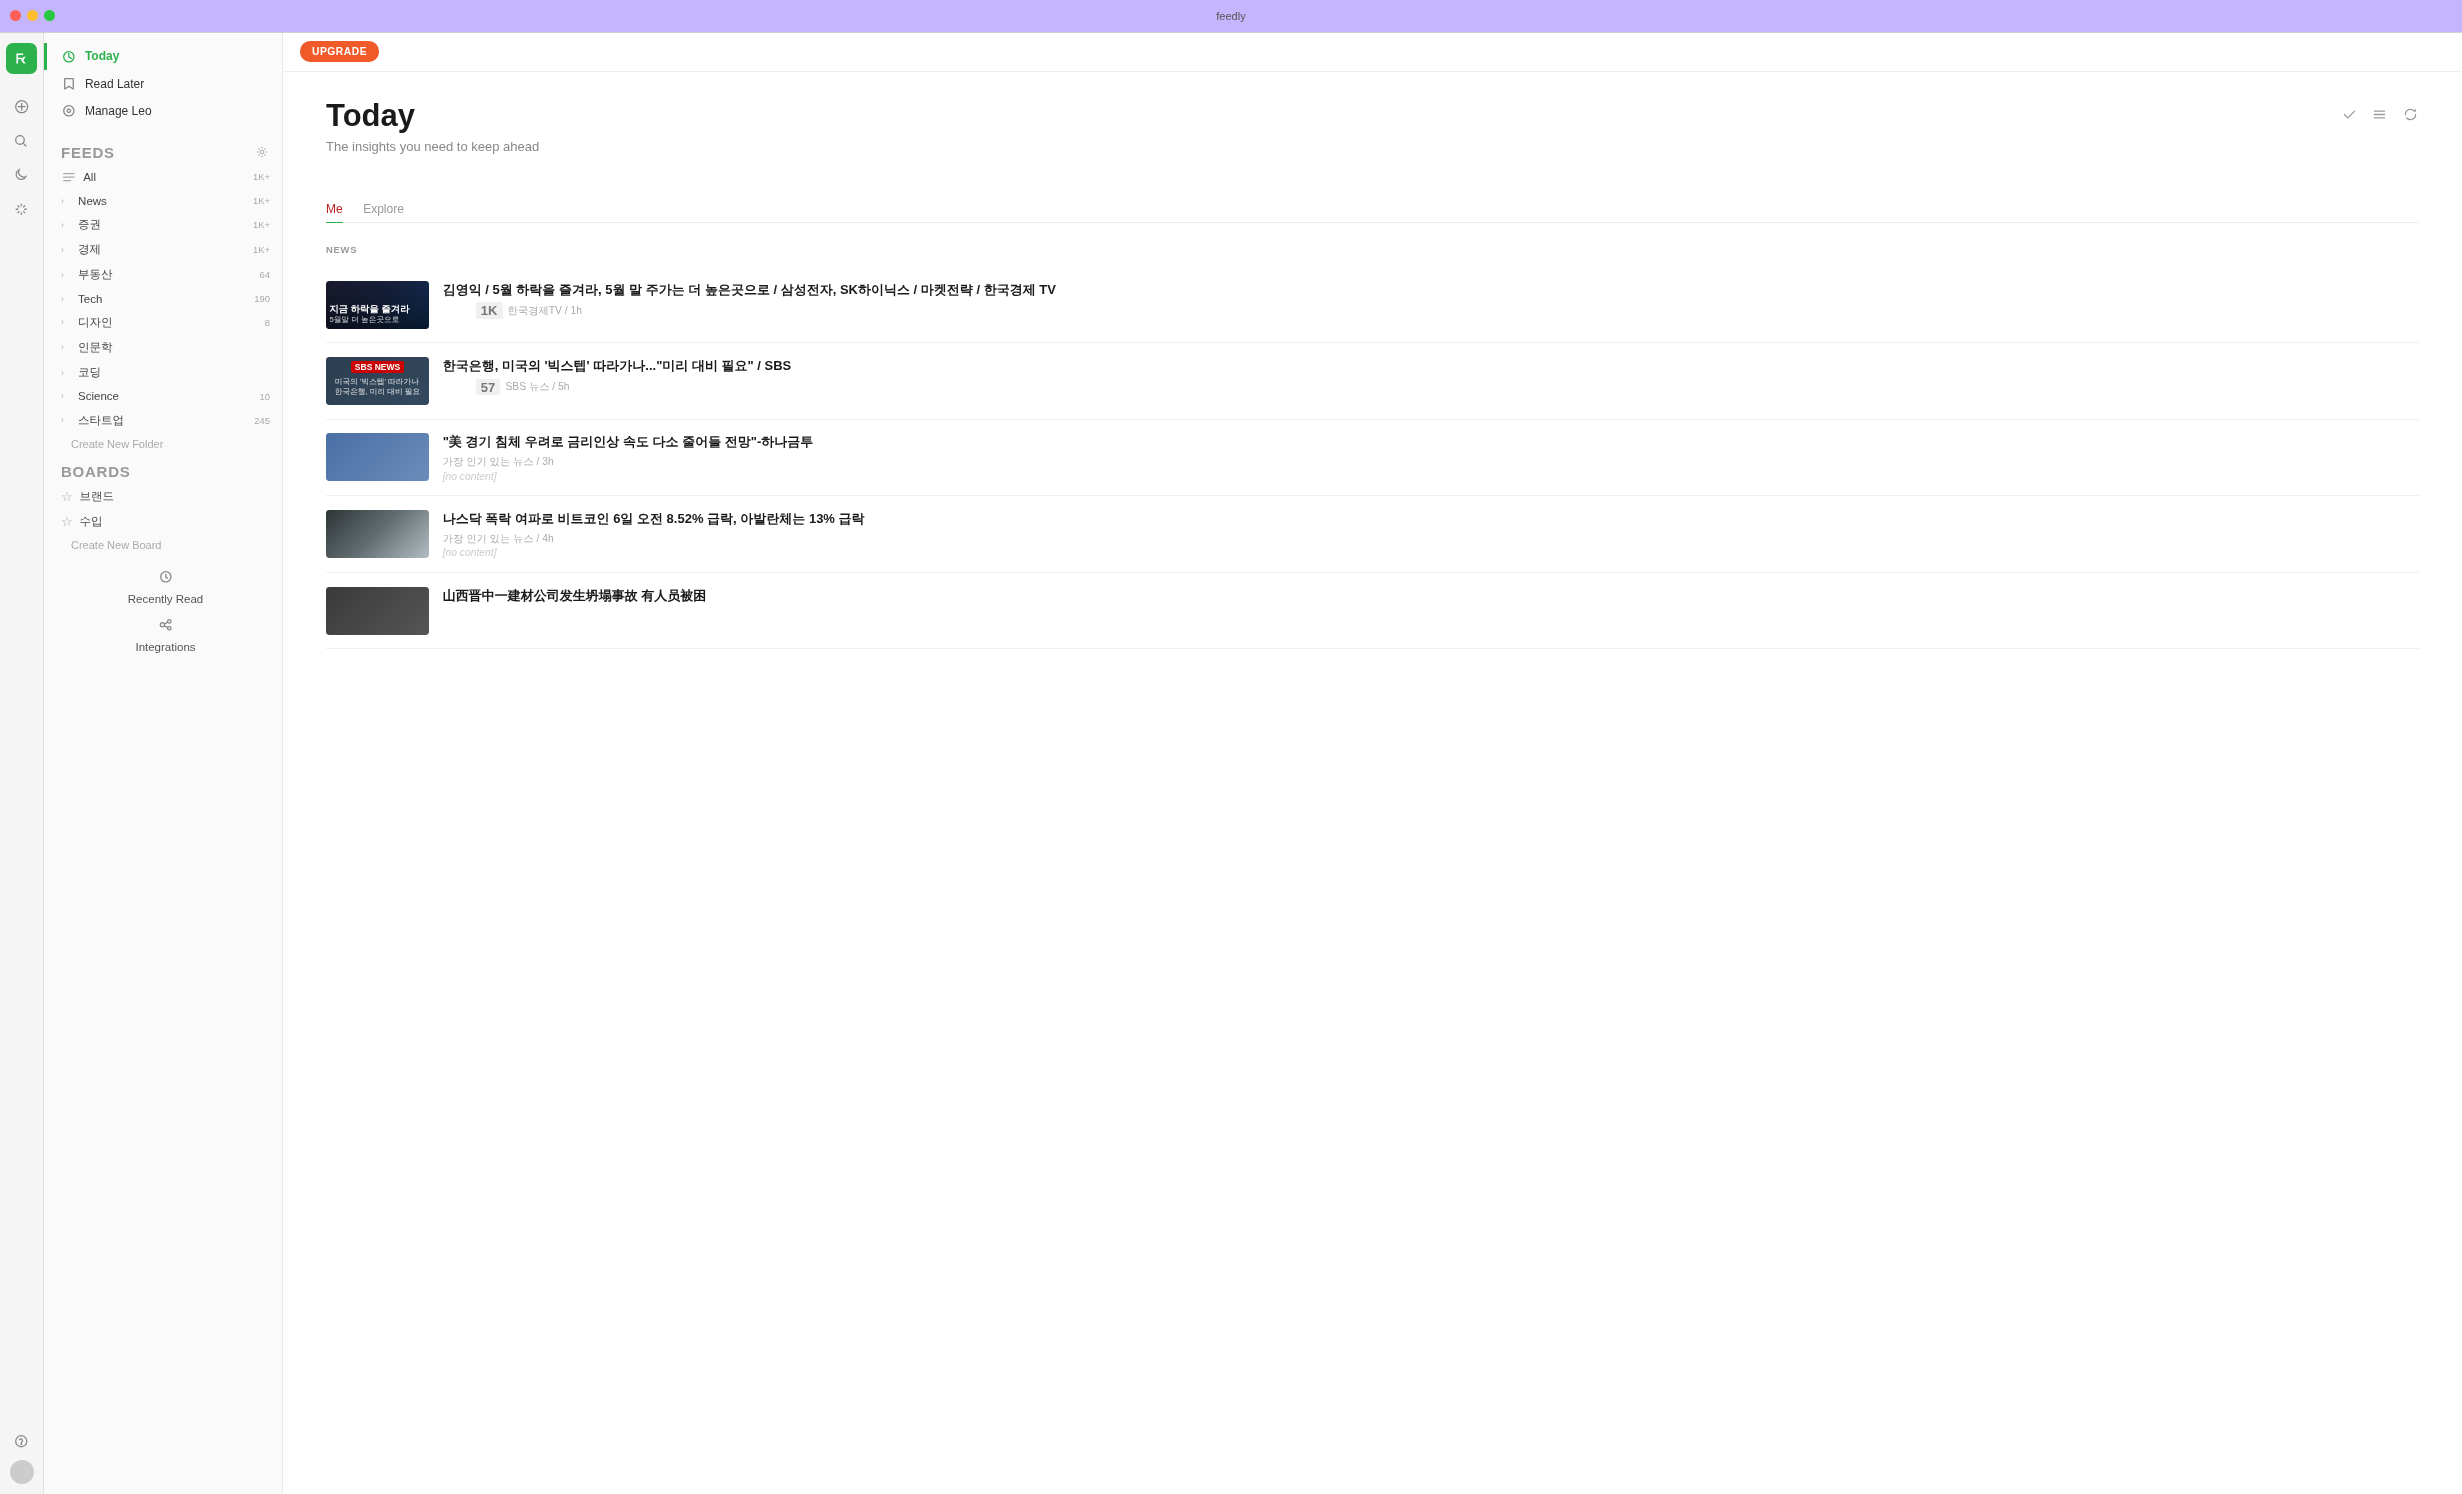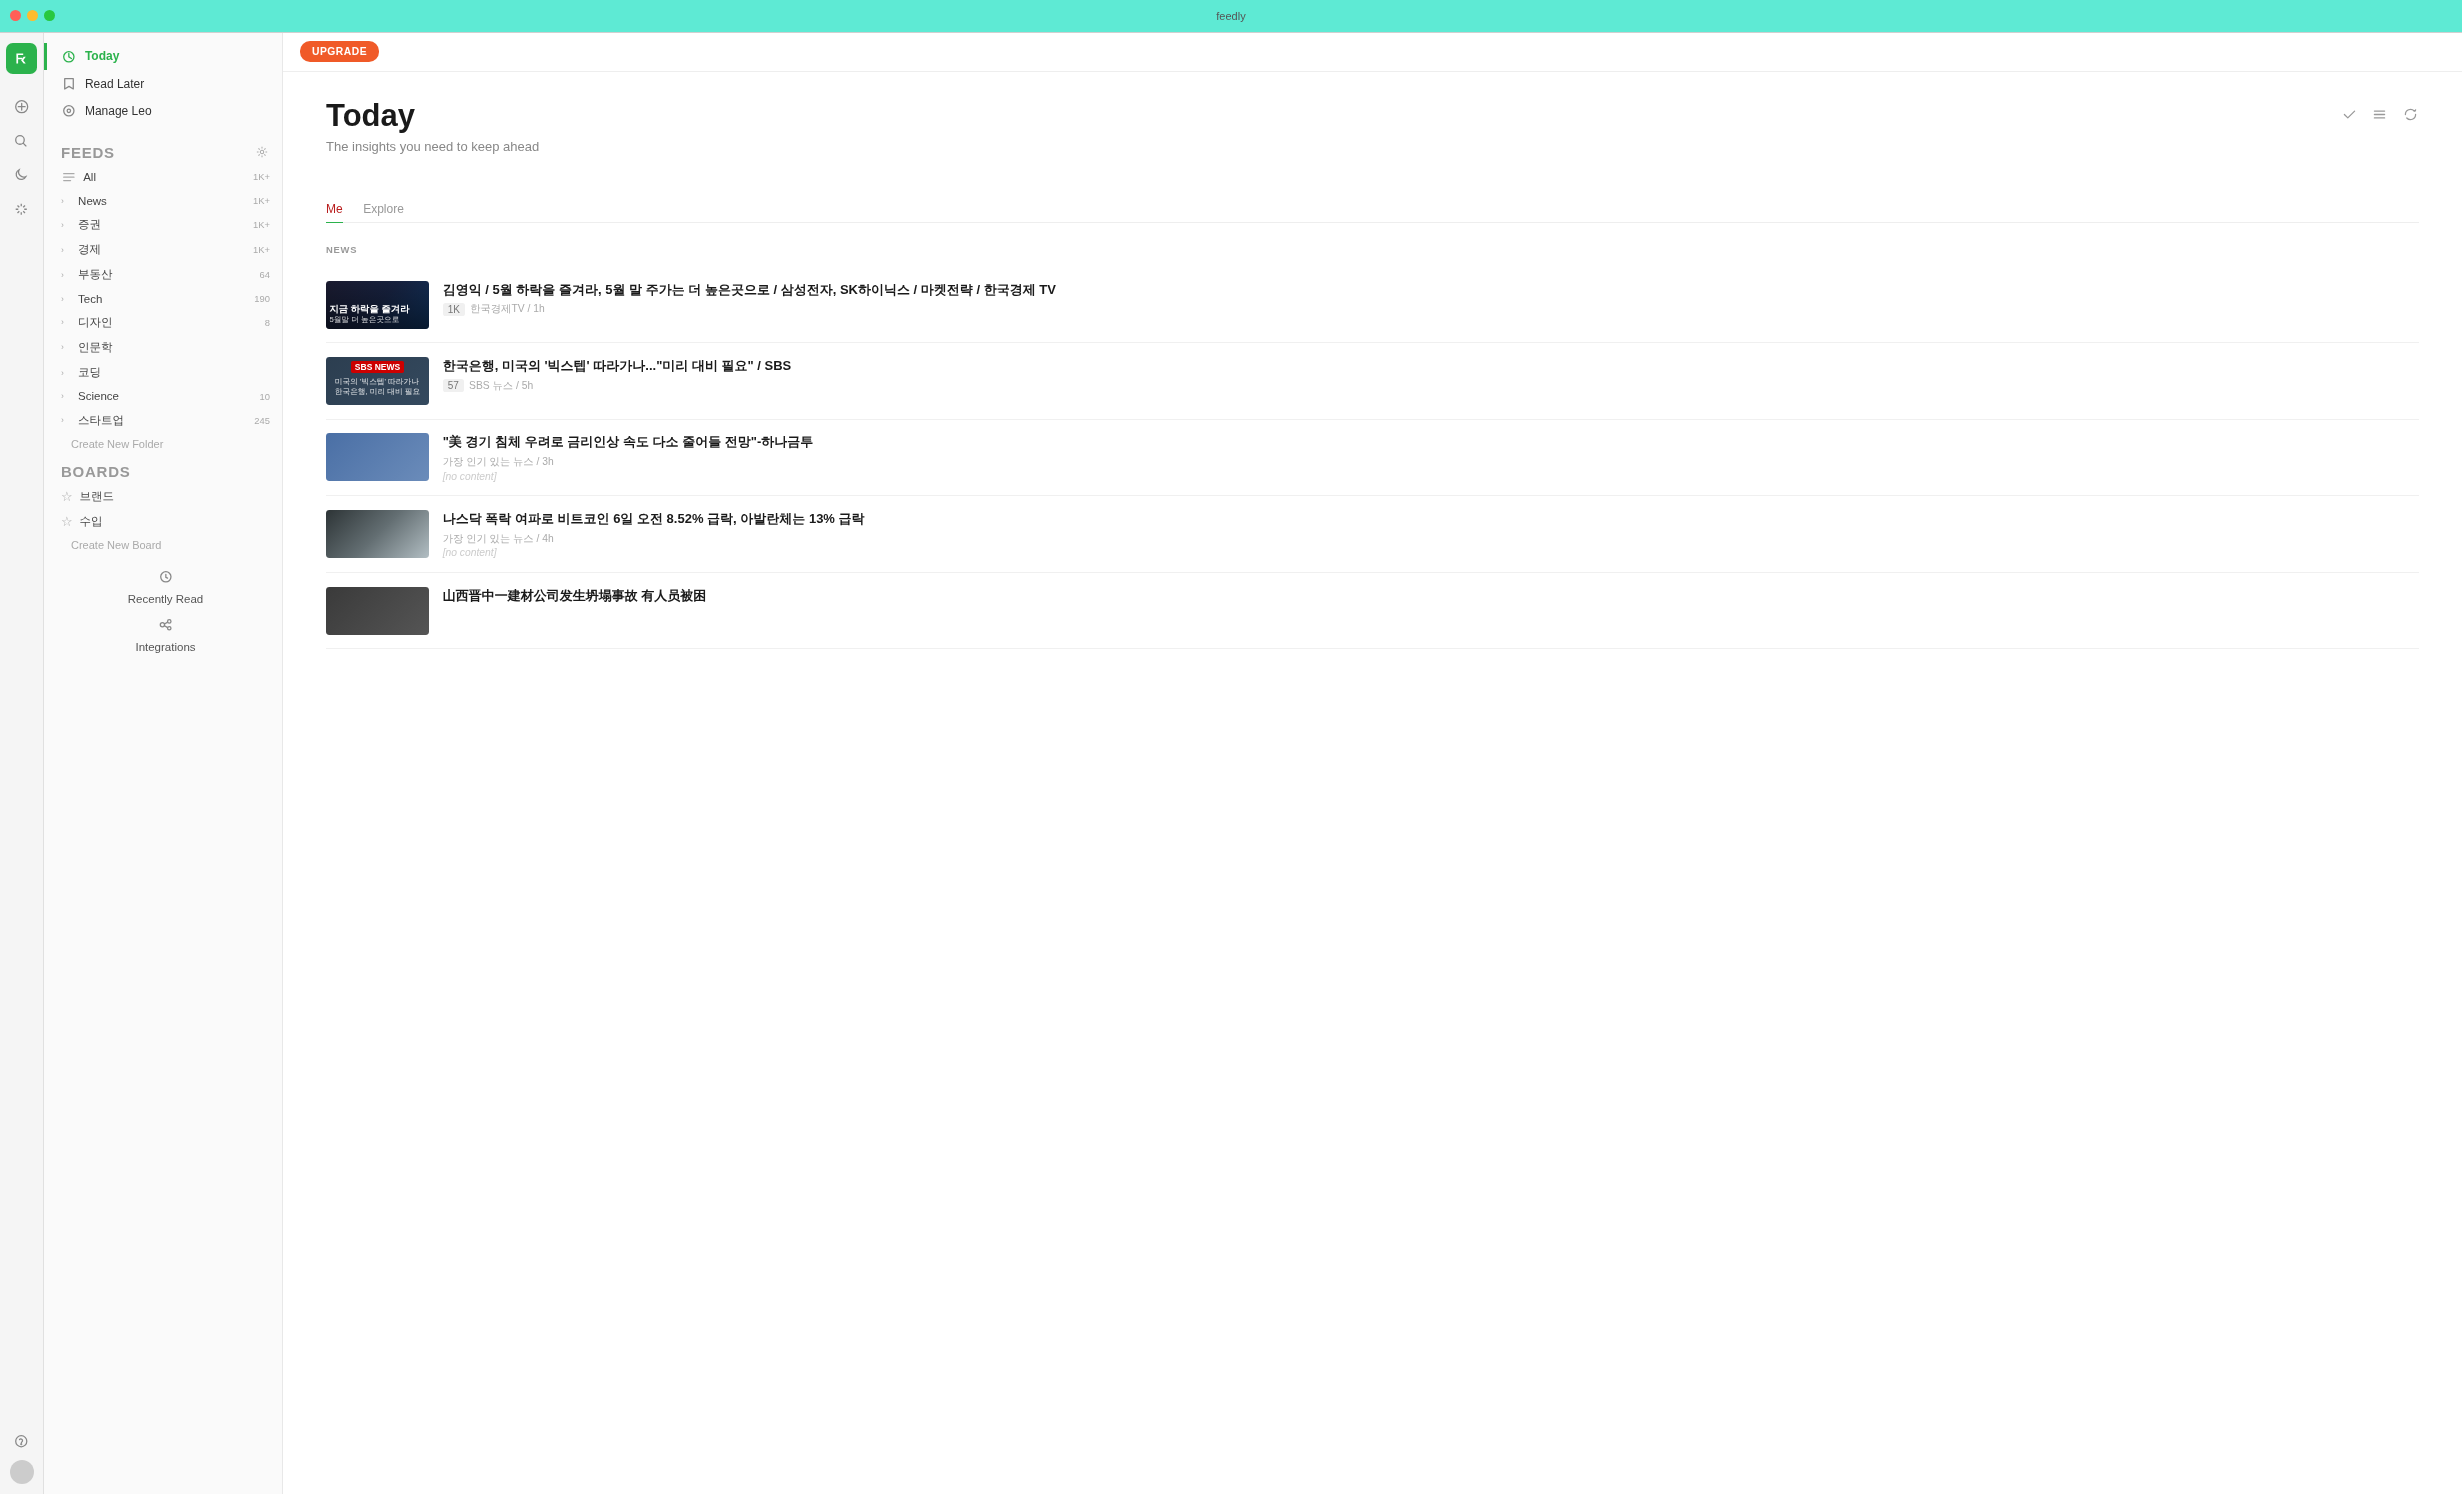--- a/index.html
+++ b/index.html
@@ -1,21 +1,21 @@
 <!DOCTYPE html>
 <html style="font-size:13.7px"><head>
   <meta charset="utf-8">
   <style>
     * { box-sizing: border-box; margin: 0; padding: 0; }
     body { font-family: -apple-system, BlinkMacSystemFont, 'Segoe UI', sans-serif; background: #f0f0f0; display: flex; flex-direction: column; height: 100vh; overflow: hidden; }
 
     
     .titlebar {
       height: 32.5px;
-      background: #5eead4;
+      background: #c4b5fd;
       display: flex;
       align-items: center;
       justify-content: center;
       position: relative;
       border-bottom: 0.9px solid #d0d0d0;
     }
     .titlebar-title { font-size: 11px; color: #555; font-weight: 500; }
     .traffic-lights { position: absolute; left: 10.3px; display: flex; gap: 6px; }
     .traffic-light { width: 11px; height: 11px; border-radius: 50%; }
     .tl-close { background: #ff5f57; }
@@ -214,21 +214,21 @@
       border-radius: 3.4px;
       background: #ddd;
       flex-shrink: 0;
       overflow: hidden;
       display: flex; align-items: center; justify-content: center;
       font-size: 8.5px; color: #aaa;
     }
     .article-body { flex: 1; display: flex; flex-direction: column; gap: 0; }
     .article-title { font-size: 13px; font-weight: 600; color: #1a1a1a; line-height: 1.4; }
     .article-meta { font-size: 10.3px; color: #aaa; display: flex; align-items: center; gap: 5.1px; margin-top: 3.4px; }
-    .article-count { background: #f0f0f0; color: #777; padding: 0.9px 5.1px; border-radius: 2.6px; font-size: 10px; font-weight: 400; }
+    .article-count { background: #f0f0f0; color: #777; padding: 0.9px 5.1px; border-radius: 2.6px; font-size: 13px; font-weight: 700; margin-left: 33px; }
     .article-source { color: #aaa; }
     .no-content { font-size: 10.3px; color: #ccc; font-style: italic; margin-top: 1.7px; }
 
     
     .thumb-1 { background: linear-gradient(135deg, #1a1a2e 0%, #16213e 50%, #0f3460 100%); }
     .thumb-2 { background: linear-gradient(135deg, #2c3e50 0%, #34495e 100%); }
     .thumb-3 { background: linear-gradient(135deg, #4a6fa5 0%, #6b8cba 100%); }
     .thumb-4 { background: linear-gradient(135deg, #2d3436 0%, #636e72 50%, #b2bec3 100%); }
     .thumb-5 { background: linear-gradient(135deg, #3a3a3a 0%, #555 100%); }
 

